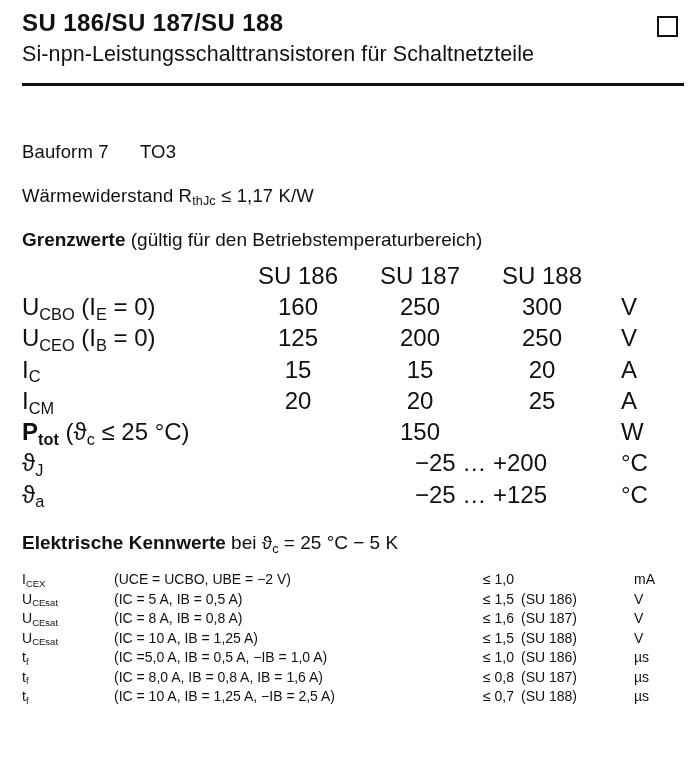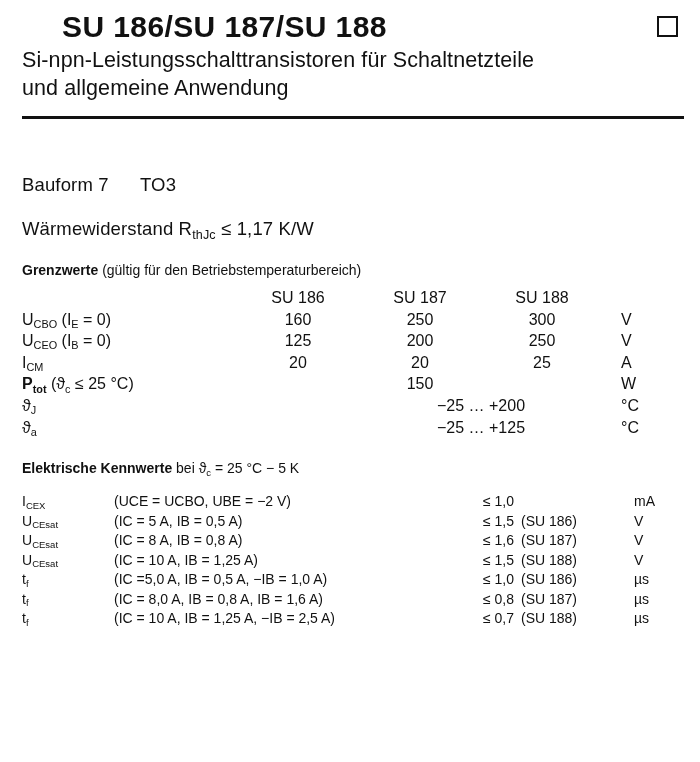--- a/index.html
+++ b/index.html
@@ -24,25 +24,24 @@
   }
 
   
   .title-row {
     display: flex;
     align-items: flex-start;
     justify-content: space-between;
     padding: 10px 18px 0 22px;
   }
   .doc-title {
-    font-size: 30px;
+    font-size: 24px;
     font-weight: bold;
     letter-spacing: 0.4px;
     line-height: 1.1;
-    margin-left: 40px;
   }
   .corner-square {
     width: 17px;
     height: 17px;
     border: 2px solid #111;
     margin-top: 6px;
     margin-right: 4px;
   }
   .subtitle {
     padding: 4px 4px 0 22px;
@@ -71,37 +70,37 @@
   .gap-sm { height: 9px; }
 
   .bauform {
     margin-top: 17px;
   }
   .bauform .b-label { display: inline-block; }
   .bauform .b-val { display: inline-block; margin-left: 26px; margin-top: 38px; }
 
   .heading {
     font-weight: bold;
-    font-size: 14px;
+    font-size: 19px;
   }
   .heading .normal {
     font-weight: normal;
   }
 
   sub {
     font-size: 0.68em;
     vertical-align: baseline;
     position: relative;
     top: 0.28em;
   }
 
   
   table.data {
     border-collapse: collapse;
-    font-size: 16px;
+    font-size: 24px;
     width: 656px;
     table-layout: fixed;
   }
   table.data td, table.data th {
     padding: 1px 0;
     font-weight: normal;
     text-align: left;
     white-space: nowrap;
     line-height: 1.22;
   }
@@ -136,21 +135,20 @@
 
 <div class="page">
 
   <div class="title-row">
     <div class="doc-title">SU 186/SU 187/SU 188</div>
     <div class="corner-square"></div>
   </div>
 
   <div class="subtitle">
     <div>Si-npn-Leistungsschalttransistoren für Schaltnetzteile</div>
-    <div>und allgemeine Anwendung</div>
   </div>
 
   <hr class="rule">
 
   <div class="section">
 
     <div class="line bauform">
       <span class="b-label">Bauform 7</span>
       <span class="b-val">TO3</span>
     </div>
@@ -188,20 +186,27 @@
         </tr>
 
         <tr>
           <td class="grenz-col-name"><span>U</span><sub>CEO</sub><span>  (I</span><sub>B</sub><span> = 0)</span></td>
           <td class="grenz-col-v">125</td>
           <td class="grenz-col-v">200</td>
           <td class="grenz-col-v">250</td>
           <td class="grenz-col-unit">V</td>
         </tr>
 
+        <tr>
+          <td class="grenz-col-name"><span>I</span><sub>C</sub></td>
+          <td class="grenz-col-v">15</td>
+          <td class="grenz-col-v">15</td>
+          <td class="grenz-col-v">20</td>
+          <td class="grenz-col-unit">A</td>
+        </tr>
 
         <tr>
           <td class="grenz-col-name"><span>I</span><sub>CM</sub></td>
           <td class="grenz-col-v">20</td>
           <td class="grenz-col-v">20</td>
           <td class="grenz-col-v">25</td>
           <td class="grenz-col-unit">A</td>
         </tr>
 
         <tr>

